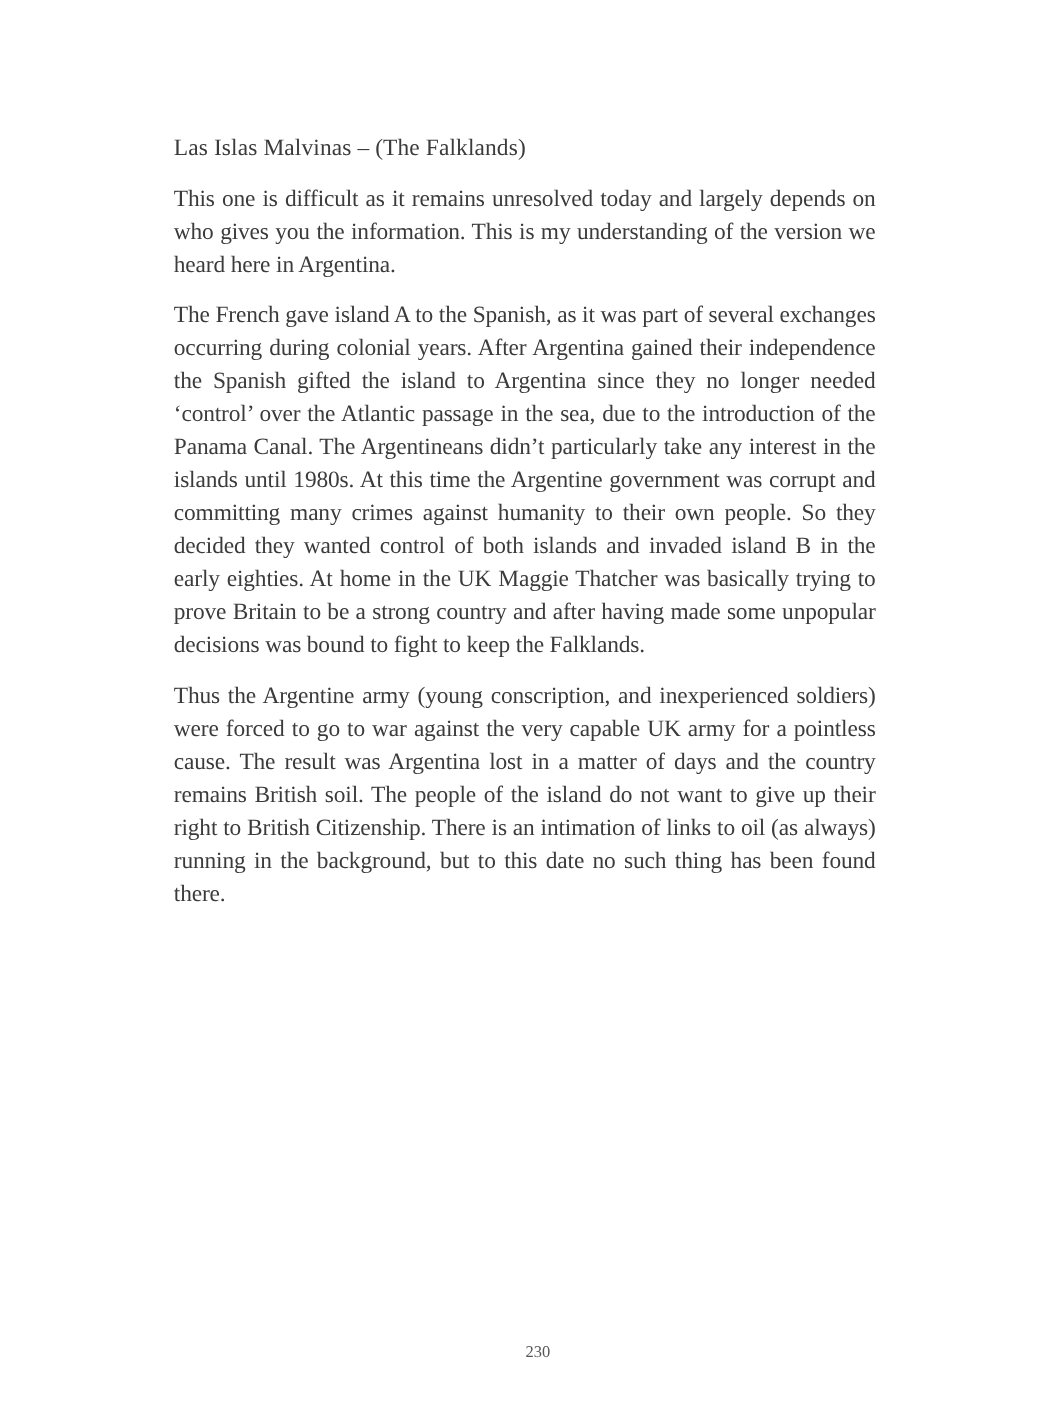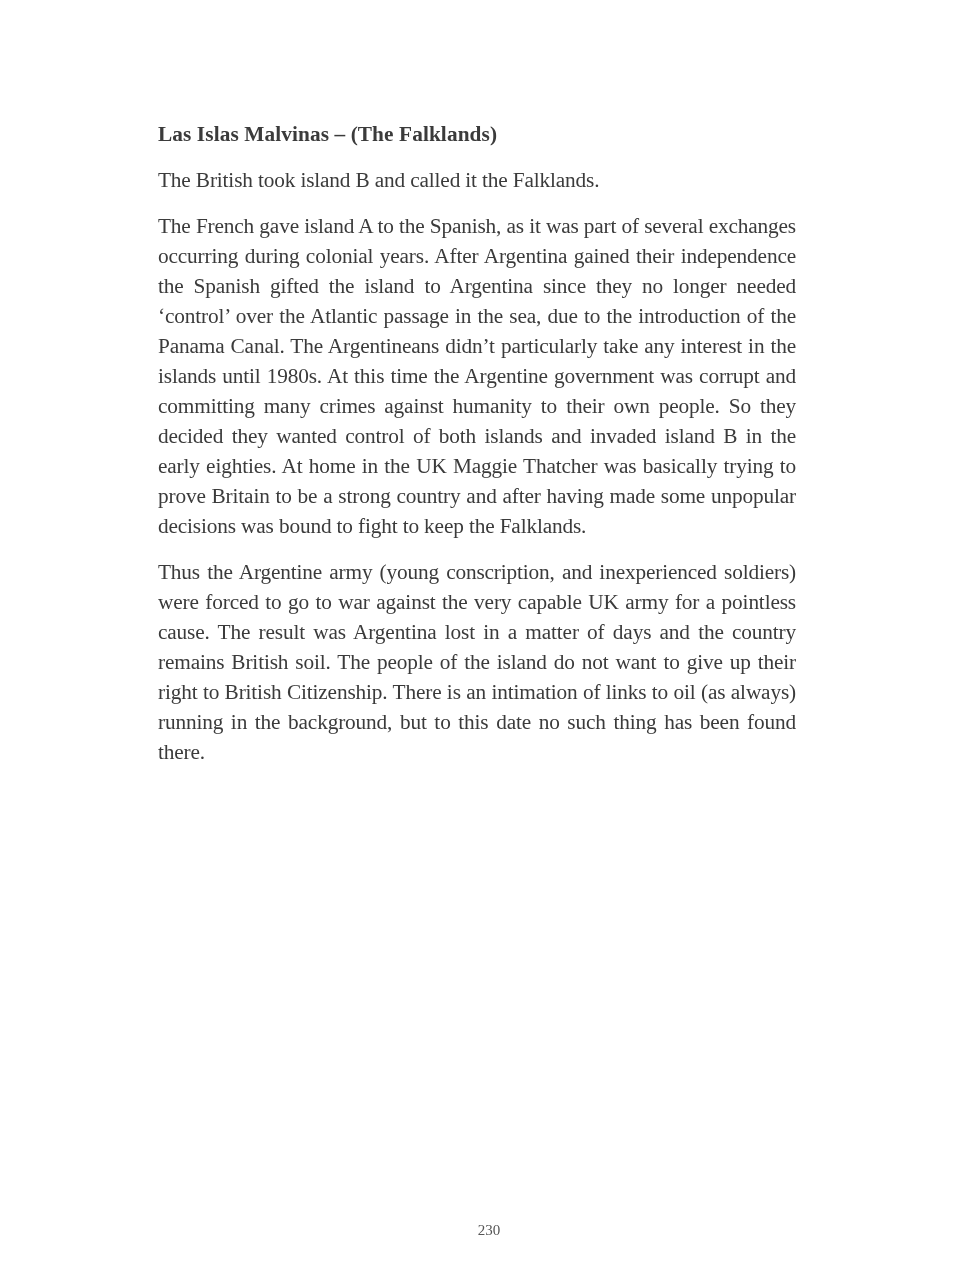--- a/index.html
+++ b/index.html
@@ -17,21 +17,21 @@
       position: absolute;
       left: 158px;
       top: 119px;
       width: 638px;
       font-family: "Liberation Serif", "DejaVu Serif", serif;
       color: #3b3b3b;
       font-size: 21.3px;
       line-height: 30px;
     }
     .heading {
-      font-weight: bold;
+      font-weight: normal;
       margin: 0 0 16px 0;
       letter-spacing: 0.1px;
     }
     .para {
       margin: 0 0 16px 0;
       text-align: justify;
       letter-spacing: -0.15px;
     }
     .page-number {
       position: absolute;
@@ -42,18 +42,18 @@
       font-family: "Liberation Serif", "DejaVu Serif", serif;
       font-size: 15px;
       color: #555555;
     }
   </style>
 </head>
 <body>
 
 <div class="page">
   <p class="heading">Las Islas Malvinas – (The Falklands)</p>
-  <p class="para">The British took island B and called it the Falklands.</p>
+  <p class="para">This one is difficult as it remains unresolved today and largely depends on who gives you the information. This is my understanding of the version we heard here in Argentina.</p>
   <p class="para">The French gave island A to the Spanish, as it was part of several exchanges occurring during colonial years. After Argentina gained their independence the Spanish gifted the island to Argentina since they no longer needed ‘control’ over the Atlantic passage in the sea, due to the introduction of the Panama Canal. The Argentineans didn’t particularly take any interest in the islands until 1980s. At this time the Argentine government was corrupt and committing many crimes against humanity to their own people. So they decided they wanted control of both islands and invaded island B in the early eighties. At home in the UK Maggie Thatcher was basically trying to prove Britain to be a strong country and after having made some unpopular decisions was bound to fight to keep the Falklands.</p>
   <p class="para">Thus the Argentine army (young conscription, and inexperienced soldiers) were forced to go to war against the very capable UK army for a pointless cause. The result was Argentina lost in a matter of days and the country remains British soil. The people of the island do not want to give up their right to British Citizenship. There is an intimation of links to oil (as always) running in the background, but to this date no such thing has been found there.</p>
 </div>
 
 <div class="page-number">230</div>
 
 </body></html>

